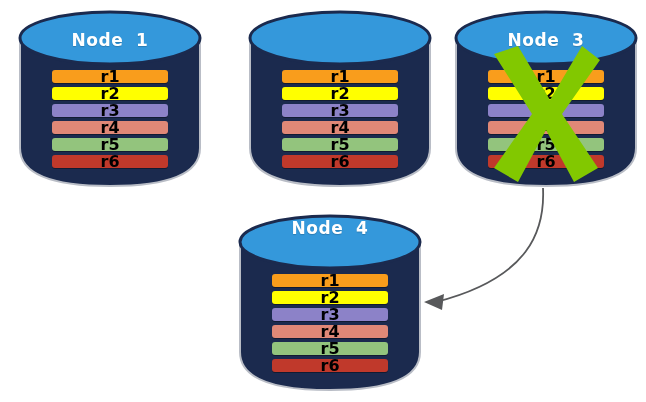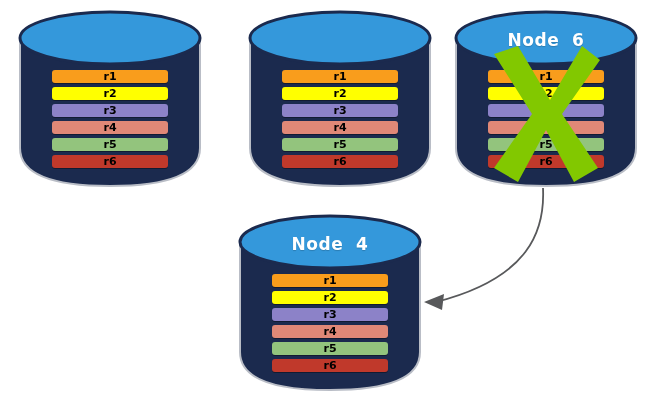--- a/index.html
+++ b/index.html
@@ -42,21 +42,21 @@
     left: 0;
     width: 100%;
   }
   .row-bar {
     position: absolute;
     height: 13px;
     border-radius: 3px;
     box-shadow: 0 1px 0 rgba(0,0,0,0.35);
     color: #000000;
     font-weight: bold;
-    font-size: 11px;
+    font-size: 16px;
     line-height: 13px;
     text-align: center;
     white-space: pre;
   }
   .xmark {
     position: absolute;
     pointer-events: none;
   }
   .arrow-layer {
     position: absolute;
@@ -70,20 +70,21 @@
 </head>
 <body>
 
 <div id="canvas">
 
   <div class="node" style="left:18px; top:8px; width:184px; height:180px;">
     <svg width="184" height="180" viewBox="0 0 184 180">
       <path d="M2,30 L2,140 Q2,178 92,178 Q182,178 182,140 L182,30 Z" fill="#1B2A4E" stroke="#B9BDC6" stroke-width="2"></path>
       <ellipse cx="92" cy="30" rx="90" ry="26" fill="#3498DB" stroke="#1B2A4E" stroke-width="3"></ellipse>
     </svg>
+    <div class="node-title" style="top:22px;">Node  1</div>
     <div class="rows" style="top:0;">
         <div class="row-bar" style="background: rgb(249, 157, 28); left: 34px; width: 116px; top: 62px;">r1</div>
         <div class="row-bar" style="background: rgb(255, 255, 0); left: 34px; width: 116px; top: 79px;">r2</div>
         <div class="row-bar" style="background: rgb(140, 130, 200); left: 34px; width: 116px; top: 96px;">r3</div>
         <div class="row-bar" style="background: rgb(224, 136, 119); left: 34px; width: 116px; top: 113px;">r4</div>
         <div class="row-bar" style="background: rgb(147, 196, 125); left: 34px; width: 116px; top: 130px;">r5</div>
         <div class="row-bar" style="background: rgb(192, 57, 43); left: 34px; width: 116px; top: 147px;">r6</div>
       </div>
   </div>
 
@@ -100,42 +101,42 @@
         <div class="row-bar" style="background: rgb(147, 196, 125); left: 34px; width: 116px; top: 130px;">r5</div>
         <div class="row-bar" style="background: rgb(192, 57, 43); left: 34px; width: 116px; top: 147px;">r6</div>
       </div>
   </div>
 
   <div class="node" style="left:454px; top:8px; width:184px; height:180px;">
     <svg width="184" height="180" viewBox="0 0 184 180">
       <path d="M2,30 L2,140 Q2,178 92,178 Q182,178 182,140 L182,30 Z" fill="#1B2A4E" stroke="#B9BDC6" stroke-width="2"></path>
       <ellipse cx="92" cy="30" rx="90" ry="26" fill="#3498DB" stroke="#1B2A4E" stroke-width="3"></ellipse>
     </svg>
-    <div class="node-title" style="top:22px;">Node  6</div>
+    <div class="node-title" style="top:22px;">Node  3</div>
     <div class="rows" style="top:0;">
         <div class="row-bar" style="background: rgb(249, 157, 28); left: 34px; width: 116px; top: 62px;">r1</div>
         <div class="row-bar" style="background: rgb(255, 255, 0); left: 34px; width: 116px; top: 79px;">r2</div>
         <div class="row-bar" style="background: rgb(140, 130, 200); left: 34px; width: 116px; top: 96px;">r3</div>
         <div class="row-bar" style="background: rgb(224, 136, 119); left: 34px; width: 116px; top: 113px;">r4</div>
         <div class="row-bar" style="background: rgb(147, 196, 125); left: 34px; width: 116px; top: 130px;">r5</div>
         <div class="row-bar" style="background: rgb(192, 57, 43); left: 34px; width: 116px; top: 147px;">r6</div>
       </div>
     <svg class="xmark" style="left:36px; top:36px;" width="112" height="140" viewBox="0 0 112 140">
       <g fill="#82C800">
         <polygon points="4,10 28,2 60,56 92,2 110,16 72,70 108,124 84,138 56,86 28,138 4,124 42,70"></polygon>
       </g>
     </svg>
   </div>
 
   <div class="node" style="left:238px; top:212px; width:184px; height:180px;">
     <svg width="184" height="180" viewBox="0 0 184 180">
       <path d="M2,30 L2,140 Q2,178 92,178 Q182,178 182,140 L182,30 Z" fill="#1B2A4E" stroke="#B9BDC6" stroke-width="2"></path>
       <ellipse cx="92" cy="30" rx="90" ry="26" fill="#3498DB" stroke="#1B2A4E" stroke-width="3"></ellipse>
     </svg>
-    <div class="node-title" style="top:22px;text-align:center;">Node  4</div>
+    <div class="node-title" style="top:6px;text-align:center;">Node  4</div>
     <div class="rows" style="top:0;">
         <div class="row-bar" style="background: rgb(249, 157, 28); left: 34px; width: 116px; top: 62px;">r1</div>
         <div class="row-bar" style="background: rgb(255, 255, 0); left: 34px; width: 116px; top: 79px;">r2</div>
         <div class="row-bar" style="background: rgb(140, 130, 200); left: 34px; width: 116px; top: 96px;">r3</div>
         <div class="row-bar" style="background: rgb(224, 136, 119); left: 34px; width: 116px; top: 113px;">r4</div>
         <div class="row-bar" style="background: rgb(147, 196, 125); left: 34px; width: 116px; top: 130px;">r5</div>
         <div class="row-bar" style="background: rgb(192, 57, 43); left: 34px; width: 116px; top: 147px;">r6</div>
       </div>
   </div>
 

